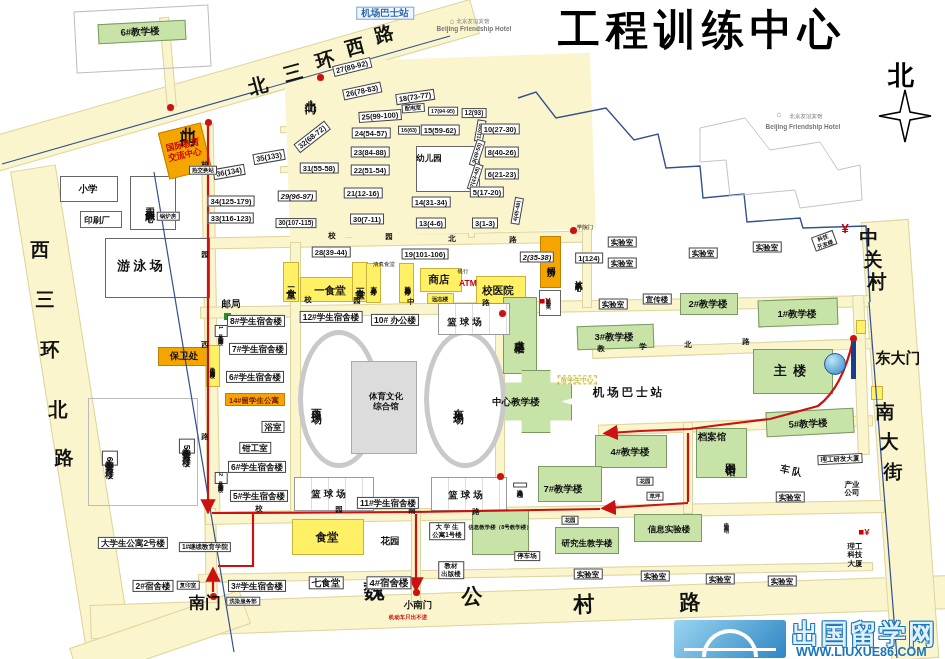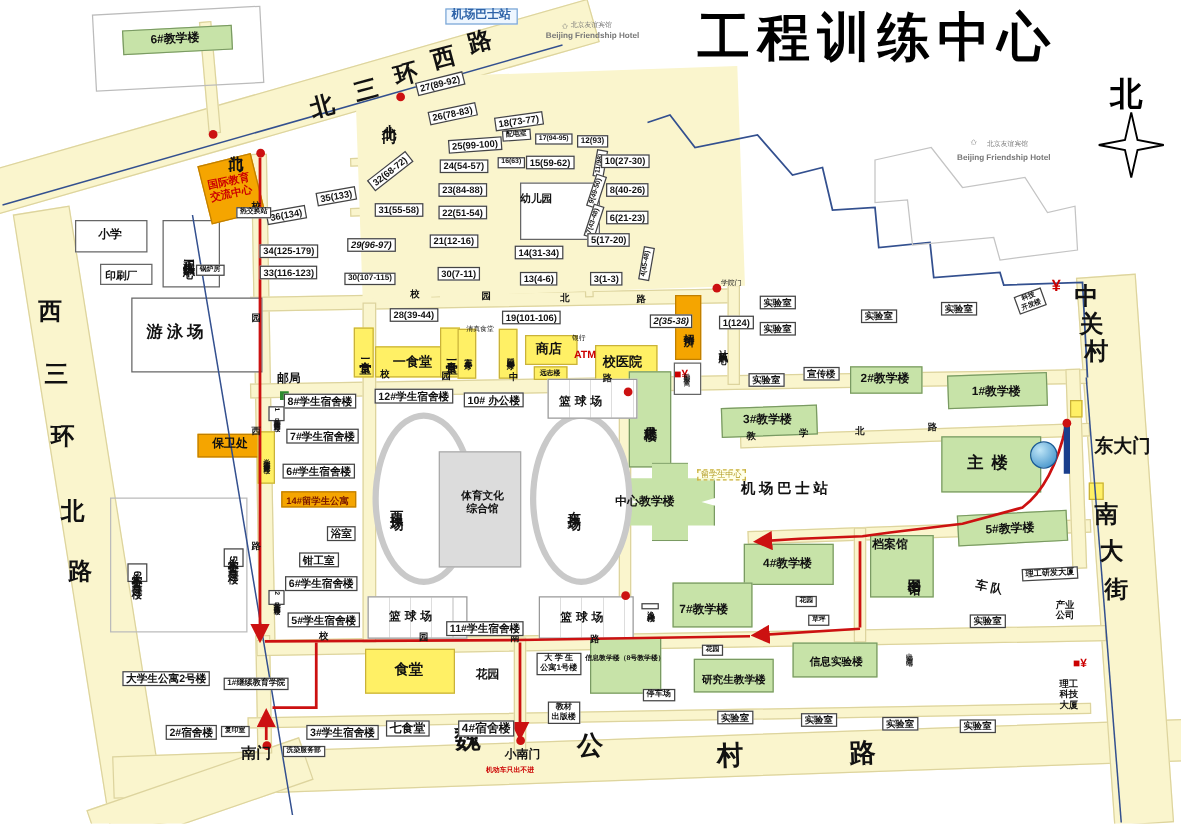--- a/index.html
+++ b/index.html
@@ -23,21 +23,21 @@
   .b-gs{background:#c7e3a8;border:1px solid #7a9a63;
         clip-path:polygon(30% 0,70% 0,70% 20%,100% 20%,100% 45%,85% 50%,100% 55%,100% 80%,70% 80%,70% 100%,30% 100%,30% 80%,0 80%,0 55%,15% 50%,0 45%,0 20%,30% 20%);}
   svg.lines{position:absolute;left:0;top:0;z-index:3;pointer-events:none;}
   .dot{position:absolute;width:7px;height:7px;border-radius:50%;background:#cc1111;z-index:4;}
   .metro{position:absolute;left:824px;top:353px;width:22px;height:22px;border-radius:50%;
          background:radial-gradient(circle at 35% 30%,#bfe6f7,#2f86c4);border:1px solid #1a5a94;z-index:4;}
   .lb{position:absolute;z-index:5;white-space:pre;line-height:1.12;color:#111;text-align:center;
       transform-origin:center;font-size:8px;}
   .f5{font-size:5.5px;} .f6{font-size:6.5px;} .f7{font-size:7.5px;} .f8{font-size:8.5px;}
   .f9{font-size:9.5px;} .f10{font-size:10.5px;} .f11{font-size:11.5px;} .f12{font-size:13px;}
-  .f13{font-size:12px;} .f15{font-size:15px;} .f19{font-size:19px;} .f22{font-size:21px;}
+  .f13{font-size:16px;} .f15{font-size:15px;} .f19{font-size:19px;} .f22{font-size:21px;}
   .b{font-weight:bold;}
   .serif{font-family:"Liberation Serif","DejaVu Serif",serif;}
   .v{writing-mode:vertical-rl;letter-spacing:1px;}
   .sp{letter-spacing:3px;}
   .red{color:#cc0000;} .gray{color:#777;}
   .bx{background:#fff;border:1px solid #444;padding:0 2px;line-height:1.2;font-weight:bold;}
   .bx-blue{background:#eef6ff;border:1px solid #7aa6d6;color:#2f63a8;padding:0 4px;font-weight:bold;}
   .dash{border:1px dashed #c9b03c;color:#b09a20;background:rgba(255,255,224,.75);padding:0 2px;}
   .org-t{color:#7a1800;}
   
@@ -292,21 +292,21 @@
       <div class="lb bx f8" style="left: 257px; top: 467px; transform: translate(-50%, -50%) rotate(0deg);">6#学生宿舍楼</div>
       <div class="lb bx f8" style="left: 259px; top: 496px; transform: translate(-50%, -50%) rotate(0deg);">5#学生宿舍楼</div>
       <div class="lb bx f5 v" style="left: 221px; top: 478px; transform: translate(-50%, -50%) rotate(0deg);">2号学生宿舍楼</div>
       <div class="lb bx f8 v" style="left: 110px; top: 458px; transform: translate(-50%, -50%) rotate(0deg);">大学生公寓6号楼</div>
       <div class="lb bx f8 v" style="left: 187px; top: 446px; transform: translate(-50%, -50%) rotate(0deg);">大学生公寓5号楼</div>
       <div class="lb bx f8" style="left: 133px; top: 543px; transform: translate(-50%, -50%) rotate(0deg);">大学生公寓2号楼</div>
       <div class="lb bx f6" style="left: 205px; top: 547px; transform: translate(-50%, -50%) rotate(0deg);">1#继续教育学院</div>
       <div class="lb bx f8" style="left: 153px; top: 586px; transform: translate(-50%, -50%) rotate(0deg);">2#宿舍楼</div>
       <div class="lb bx f5" style="left: 188px; top: 585px; transform: translate(-50%, -50%) rotate(0deg);">复印室</div>
       <div class="lb bx f5" style="left: 243px; top: 601px; transform: translate(-50%, -50%) rotate(0deg);">洗染服务部</div>
-      <div class="lb bx f8" style="left: 274px; top: 586px; transform: translate(-50%, -50%) rotate(0deg);">3#学生宿舍楼</div>
+      <div class="lb bx f8" style="left: 257px; top: 586px; transform: translate(-50%, -50%) rotate(0deg);">3#学生宿舍楼</div>
       <div class="lb bx f9" style="left: 326px; top: 583px; transform: translate(-50%, -50%) rotate(0deg);">七食堂</div>
       <div class="lb bx f9" style="left: 389px; top: 583px; transform: translate(-50%, -50%) rotate(0deg);">4#宿舍楼</div>
       <div class="lb f9 b v" style="left: 291px; top: 281px; transform: translate(-50%, -50%) rotate(0deg);">二食堂</div>
       <div class="lb f10 b" style="left: 330px; top: 291px; transform: translate(-50%, -50%) rotate(0deg);">一食堂</div>
       <div class="lb f9 b v" style="left: 360px; top: 281px; transform: translate(-50%, -50%) rotate(0deg);">三食堂</div>
       <div class="lb f5" style="left: 384px; top: 264px; transform: translate(-50%, -50%) rotate(0deg);">清真食堂</div>
       <div class="lb f6 b v" style="left: 374px; top: 283px; transform: translate(-50%, -50%) rotate(0deg);">京工餐厅</div>
       <div class="lb f6 b v" style="left: 408px; top: 283px; transform: translate(-50%, -50%) rotate(0deg);">延园餐厅</div>
       <div class="lb f10 b" style="left: 439px; top: 280px; transform: translate(-50%, -50%) rotate(0deg);">商店</div>
       <div class="lb f5" style="left: 463px; top: 271px; transform: translate(-50%, -50%) rotate(0deg);">银行</div>
@@ -372,13 +372,21 @@
       <div class="lb bx f7" style="left: 588px; top: 574px; transform: translate(-50%, -50%) rotate(0deg);">实验室</div>
       <div class="lb bx f7" style="left: 655px; top: 576px; transform: translate(-50%, -50%) rotate(0deg);">实验室</div>
       <div class="lb bx f7" style="left: 720px; top: 579px; transform: translate(-50%, -50%) rotate(0deg);">实验室</div>
       <div class="lb bx f7" style="left: 782px; top: 581px; transform: translate(-50%, -50%) rotate(0deg);">实验室</div>
       <div class="lb f7 b" style="left: 855px; top: 556px; transform: translate(-50%, -50%) rotate(0deg);">理工
 科技
 大厦</div>
       <div class="lb f9 b red" style="left: 864px; top: 532px; transform: translate(-50%, -50%) rotate(0deg);">■¥</div>
     </div>
 
+  <div class="wm">
+    <div class="wm-ic">
+      <div class="wm-arch"></div>
+      <div class="wm-deck"></div>
+    </div>
+    <div class="wm-name">出国留学网</div>
+    <div class="wm-url">WWW.LIUXUE86.COM</div>
+  </div>
 </div>
 
 </body></html>

